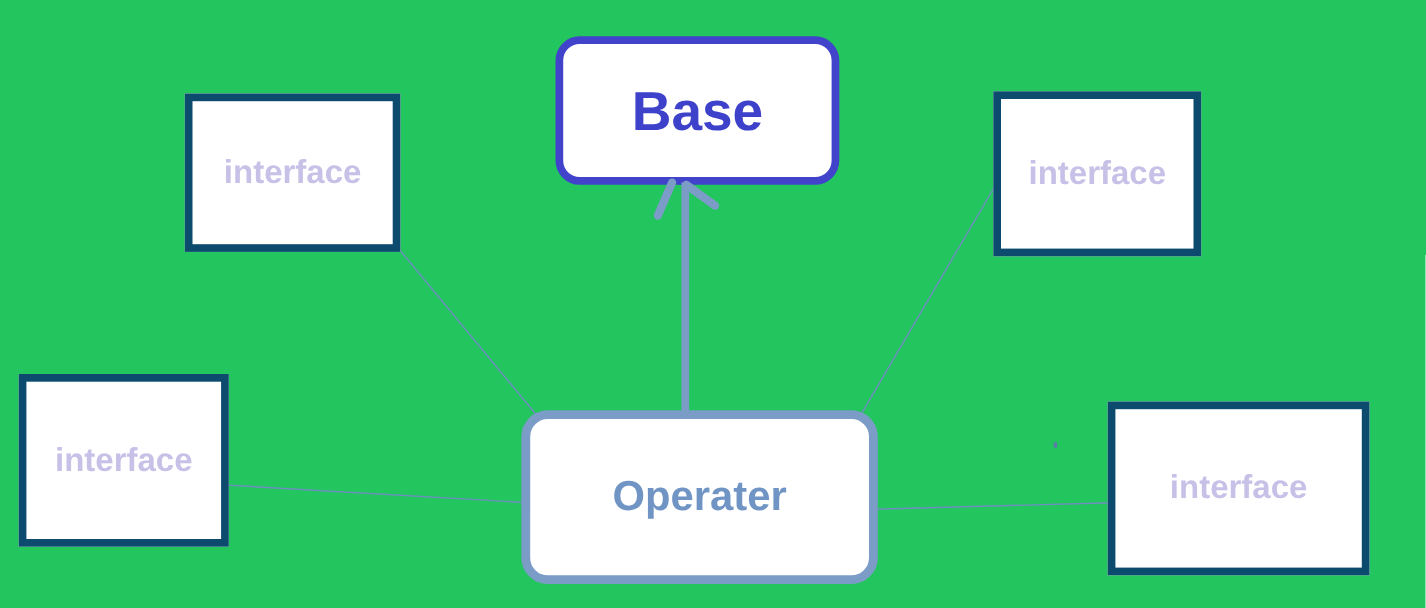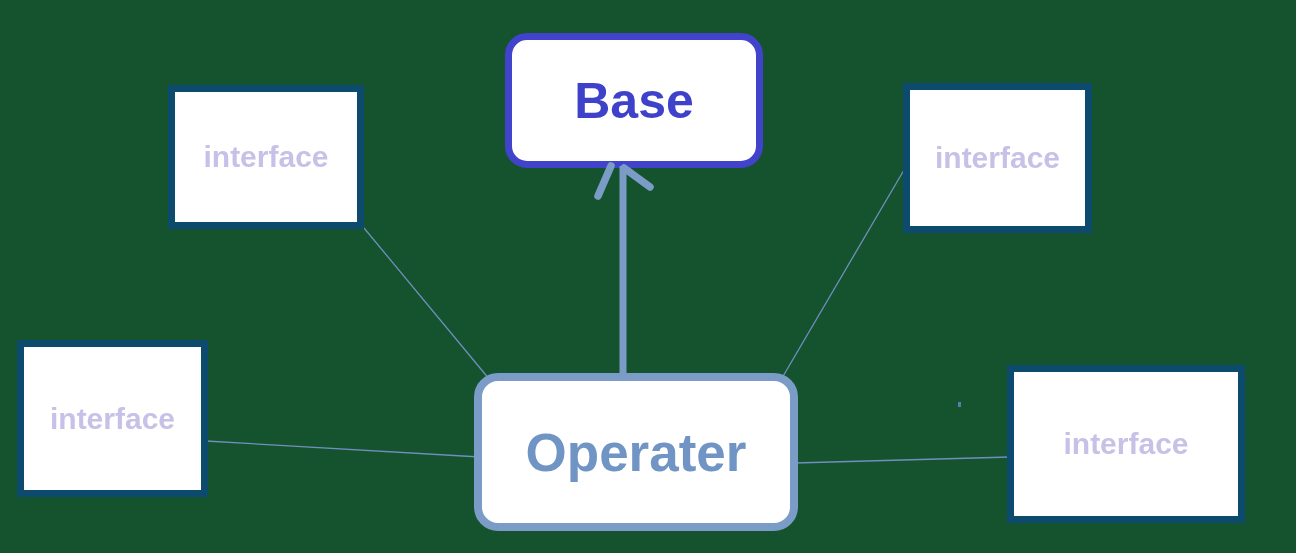--- a/index.html
+++ b/index.html
@@ -5,21 +5,21 @@
   html, body {
     margin: 0;
     padding: 0;
     background: #ffffff;
     font-family: "Liberation Sans", sans-serif;
   }
   .stage {
     position: relative;
     width: 1296px;
     height: 553px;
-    background: #14532d;
+    background: #22c55e;
     overflow: hidden;
   }
   svg.layer {
     position: absolute;
     left: 0;
     top: 0;
     width: 1296px;
     height: 553px;
     pointer-events: none;
   }
@@ -47,21 +47,21 @@
   }
   
   .node-operater {
     left: 474px;
     top: 373px;
     width: 324px;
     height: 158px;
     border: 8px solid #7b9cc7;
     border-radius: 24px;
     color: #7095c5;
-    font-size: 53px;
+    font-size: 38px;
   }
   
   .node-iface {
     border: 7px solid #0c4a6e;
     color: #c7c1e8;
     font-size: 30px;
     border-radius: 0;
   }
   .node-iface-tl { left: 168px; top: 85px;  width: 196px; height: 144px; }
   .node-iface-tr { left: 903px; top: 83px;  width: 189px; height: 150px; }

